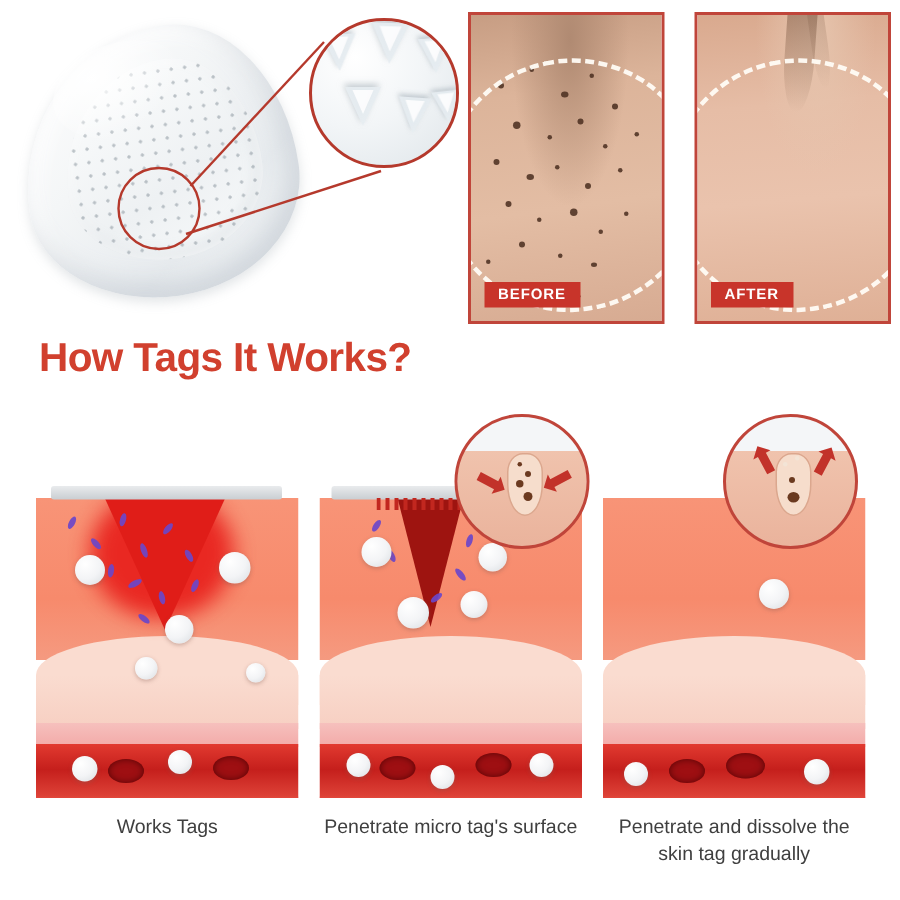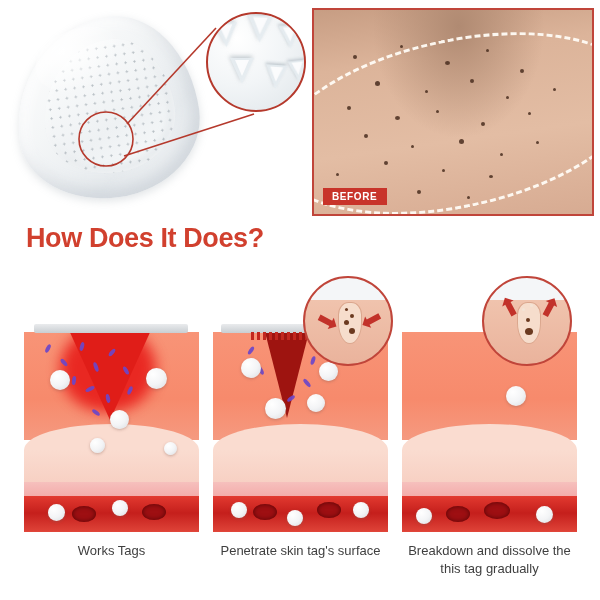--- a/index.html
+++ b/index.html
@@ -438,24 +438,32 @@
           <span class="spot" style="left:37%;top:88%;width:4px;height:4px;"></span>
           <span class="spot" style="left:55%;top:91%;width:3px;height:3px;"></span>
           <span class="spot" style="left:8%;top:80%;width:3px;height:3px;"></span>
           <span class="spot" style="left:86%;top:38%;width:3px;height:3px;"></span>
         </div>
         <div class="dash-ellipse"></div>
       </div>
       <div class="ba-badge">BEFORE</div>
     </div>
 
+    <div class="ba-card">
+      <div class="skin-after">
+        <div class="neck-shadow"></div>
+        <div class="neck-shadow s2"></div>
+        <div class="dash-ellipse"></div>
+      </div>
+      <div class="ba-badge">AFTER</div>
+    </div>
   </div>
 
   <div id="heading-block">
-    <h1 id="headline">How Does It Does?</h1>
+    <h1 id="headline">How Tags It Works?</h1>
   </div>
 
   <div id="steps">
 
     <div class="step s1">
       <div class="skin-block tall">
         <div class="layer-epidermis"></div>
         <div class="layer-wave"></div>
         <div class="layer-dermis"></div>
         <div class="layer-pinkband"></div>
@@ -530,21 +538,21 @@
       <div class="inset-circle" style="left:90px;top:0px;width:86px;height:86px;">
         <div class="inset-pore" style="left:33px;top:24px;width:22px;height:40px;border-radius:44% 44% 50% 50% / 30% 30% 50% 50%;"></div>
         <span class="debris" style="left:40px;top:30px;width:3px;height:3px;"></span>
         <span class="debris" style="left:45px;top:36px;width:4px;height:4px;"></span>
         <span class="debris" style="left:39px;top:42px;width:5px;height:5px;"></span>
         <span class="debris" style="left:44px;top:50px;width:6px;height:6px;"></span>
         <span class="inset-arrow" style="left:12px;top:30px;transform:rotate(28deg);">➡</span>
         <span class="inset-arrow" style="left:56px;top:30px;transform:rotate(152deg);">➡</span>
       </div>
 
-      <div class="step-caption">Penetrate skin tag's surface</div>
+      <div class="step-caption">Penetrate micro tag's surface</div>
     </div>
 
     <div class="step s3">
       <div class="skin-block tall">
         <div class="layer-epidermis"></div>
         <div class="layer-wave"></div>
         <div class="layer-dermis"></div>
         <div class="layer-pinkband"></div>
         <div class="layer-vessel"></div>
         <div class="vessel-fade"></div>
@@ -560,17 +568,17 @@
       <div class="inset-circle" style="left:80px;top:0px;width:86px;height:86px;">
         <div class="inset-pore" style="left:33px;top:24px;width:22px;height:40px;border-radius:44% 44% 50% 50% / 30% 30% 50% 50%;"></div>
         <span class="debris" style="left:41px;top:50px;width:8px;height:7px;"></span>
         <span class="debris" style="left:42px;top:40px;width:4px;height:4px;"></span>
         <span class="debris light" style="left:38px;top:30px;width:3px;height:3px;"></span>
         <span class="debris light" style="left:46px;top:26px;width:3px;height:3px;"></span>
         <span class="inset-arrow" style="left:14px;top:16px;transform:rotate(-118deg);">➡</span>
         <span class="inset-arrow" style="left:54px;top:16px;transform:rotate(-62deg);">➡</span>
       </div>
 
-      <div class="step-caption">Breakdown and dissolve the this tag gradually</div>
+      <div class="step-caption">Penetrate and dissolve the skin tag gradually</div>
     </div>
 
   </div>
 </div>
 
 </body></html>

